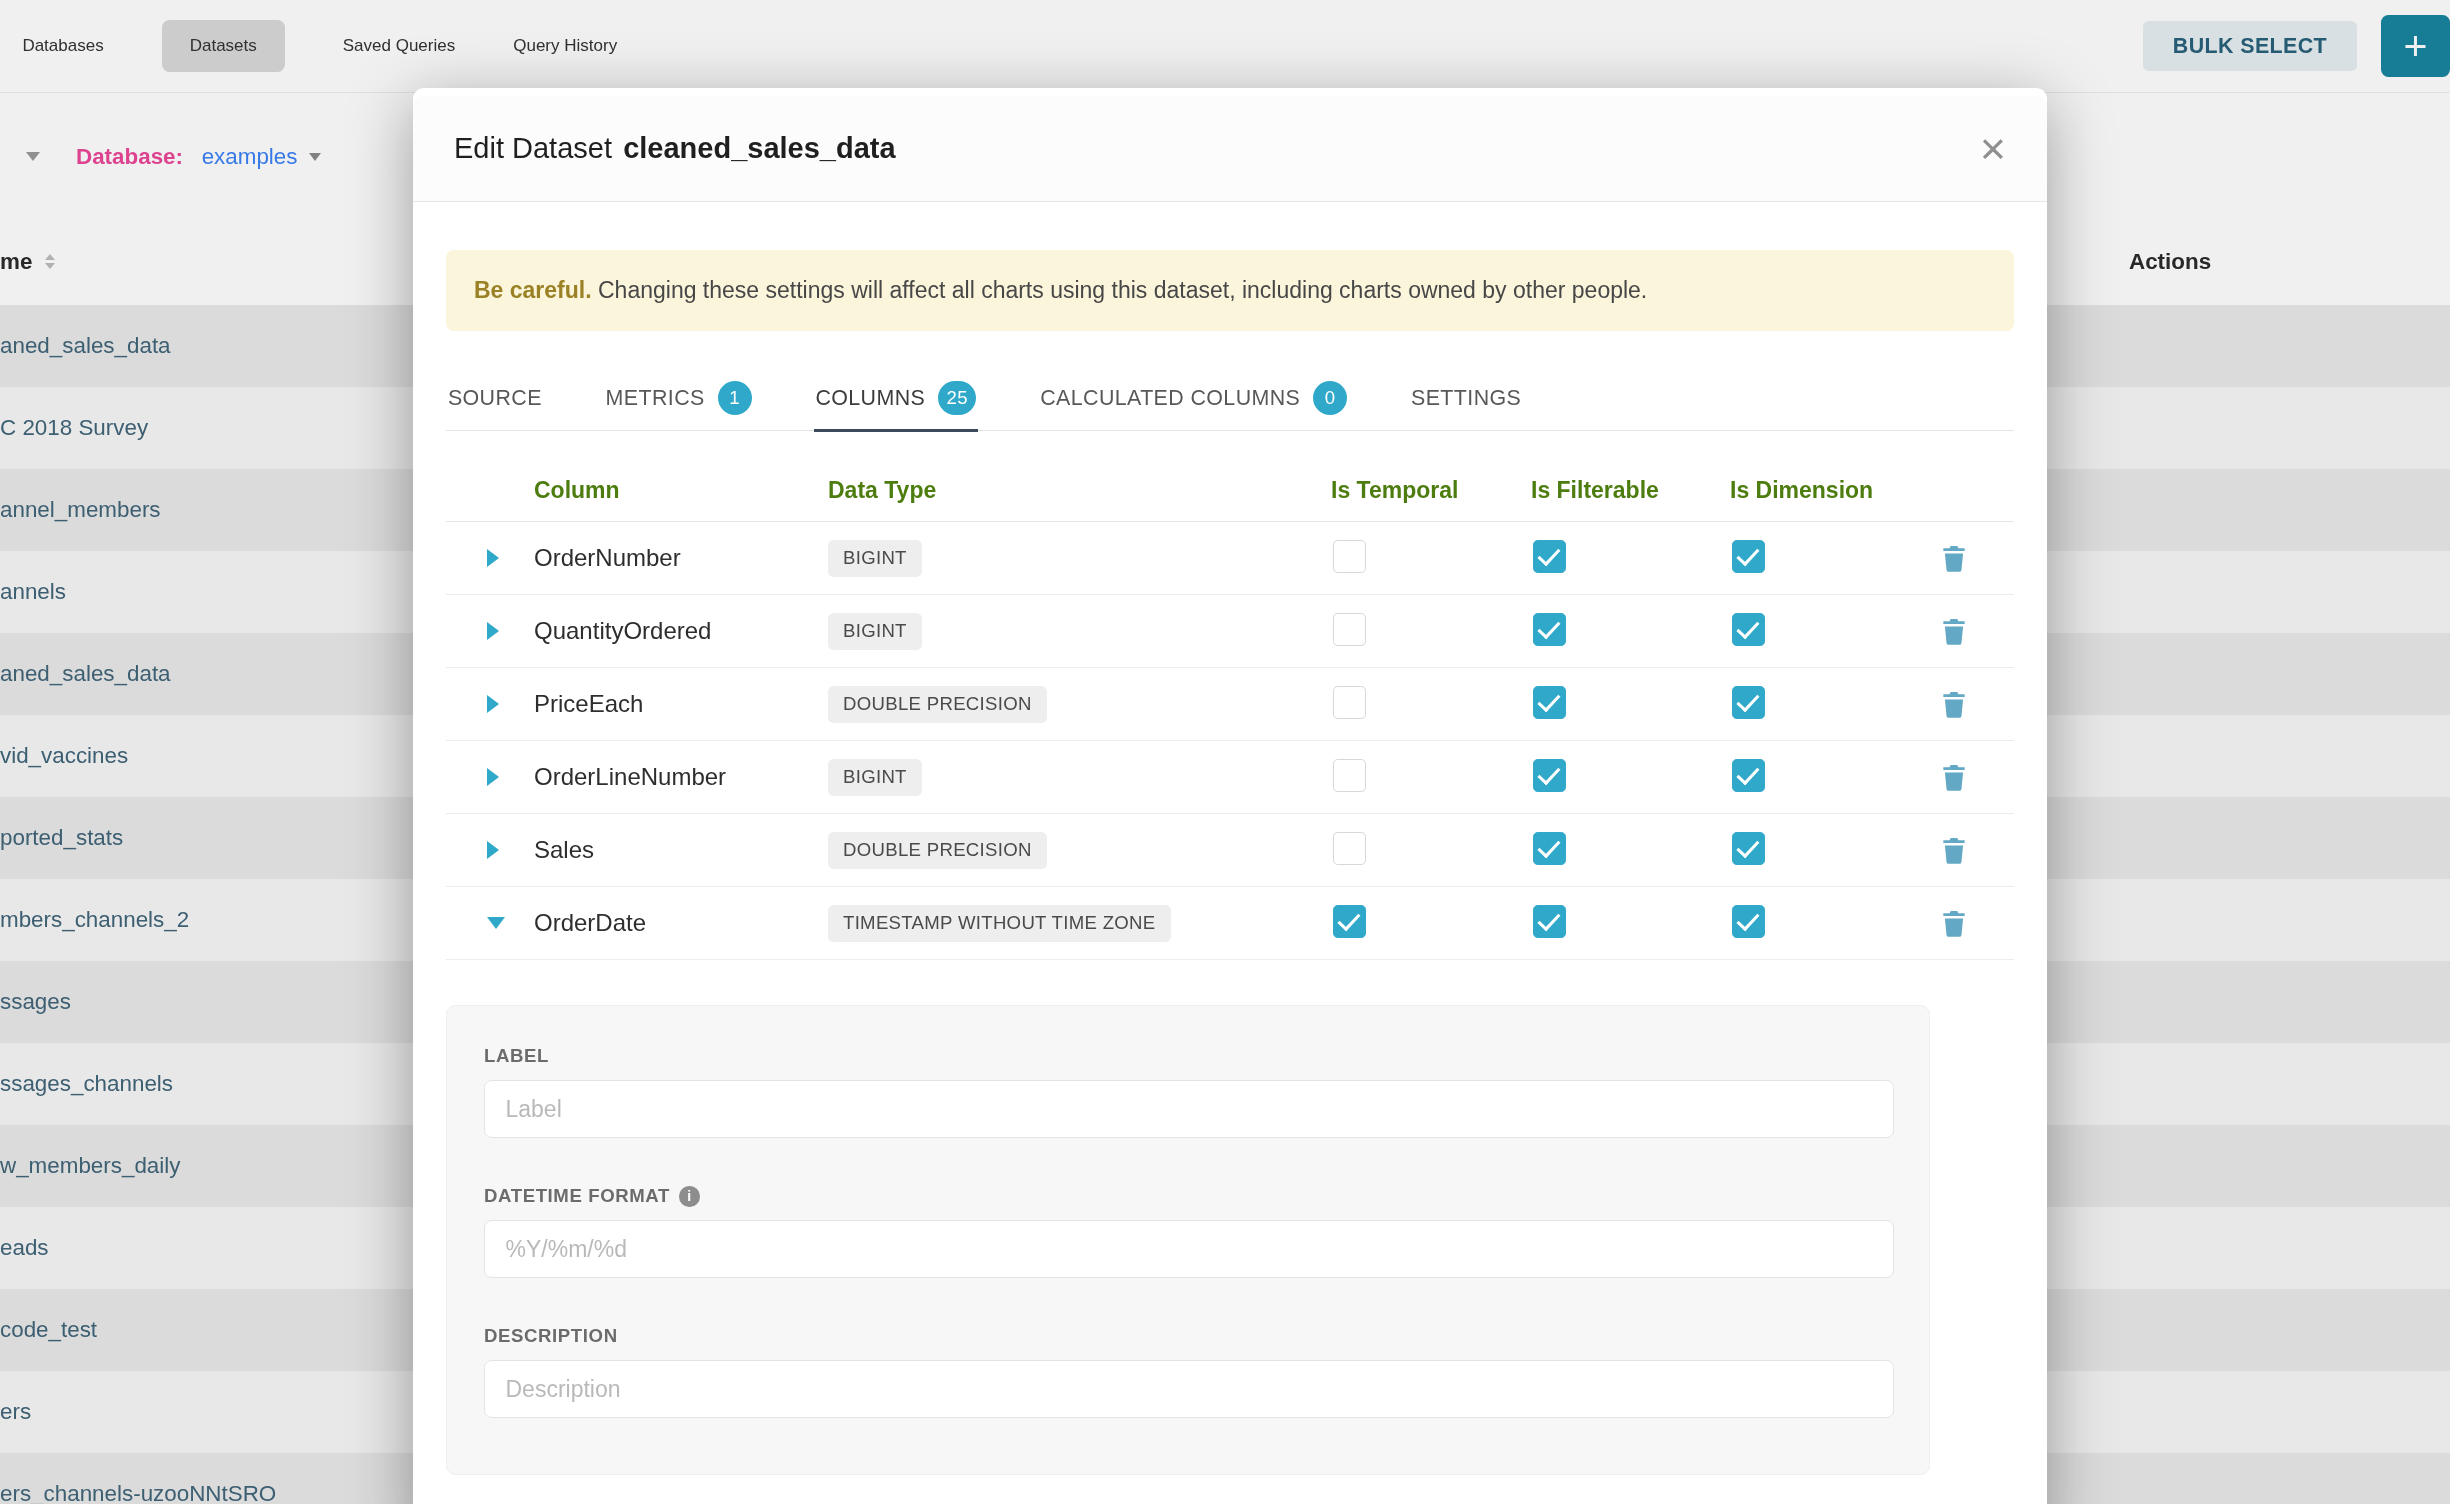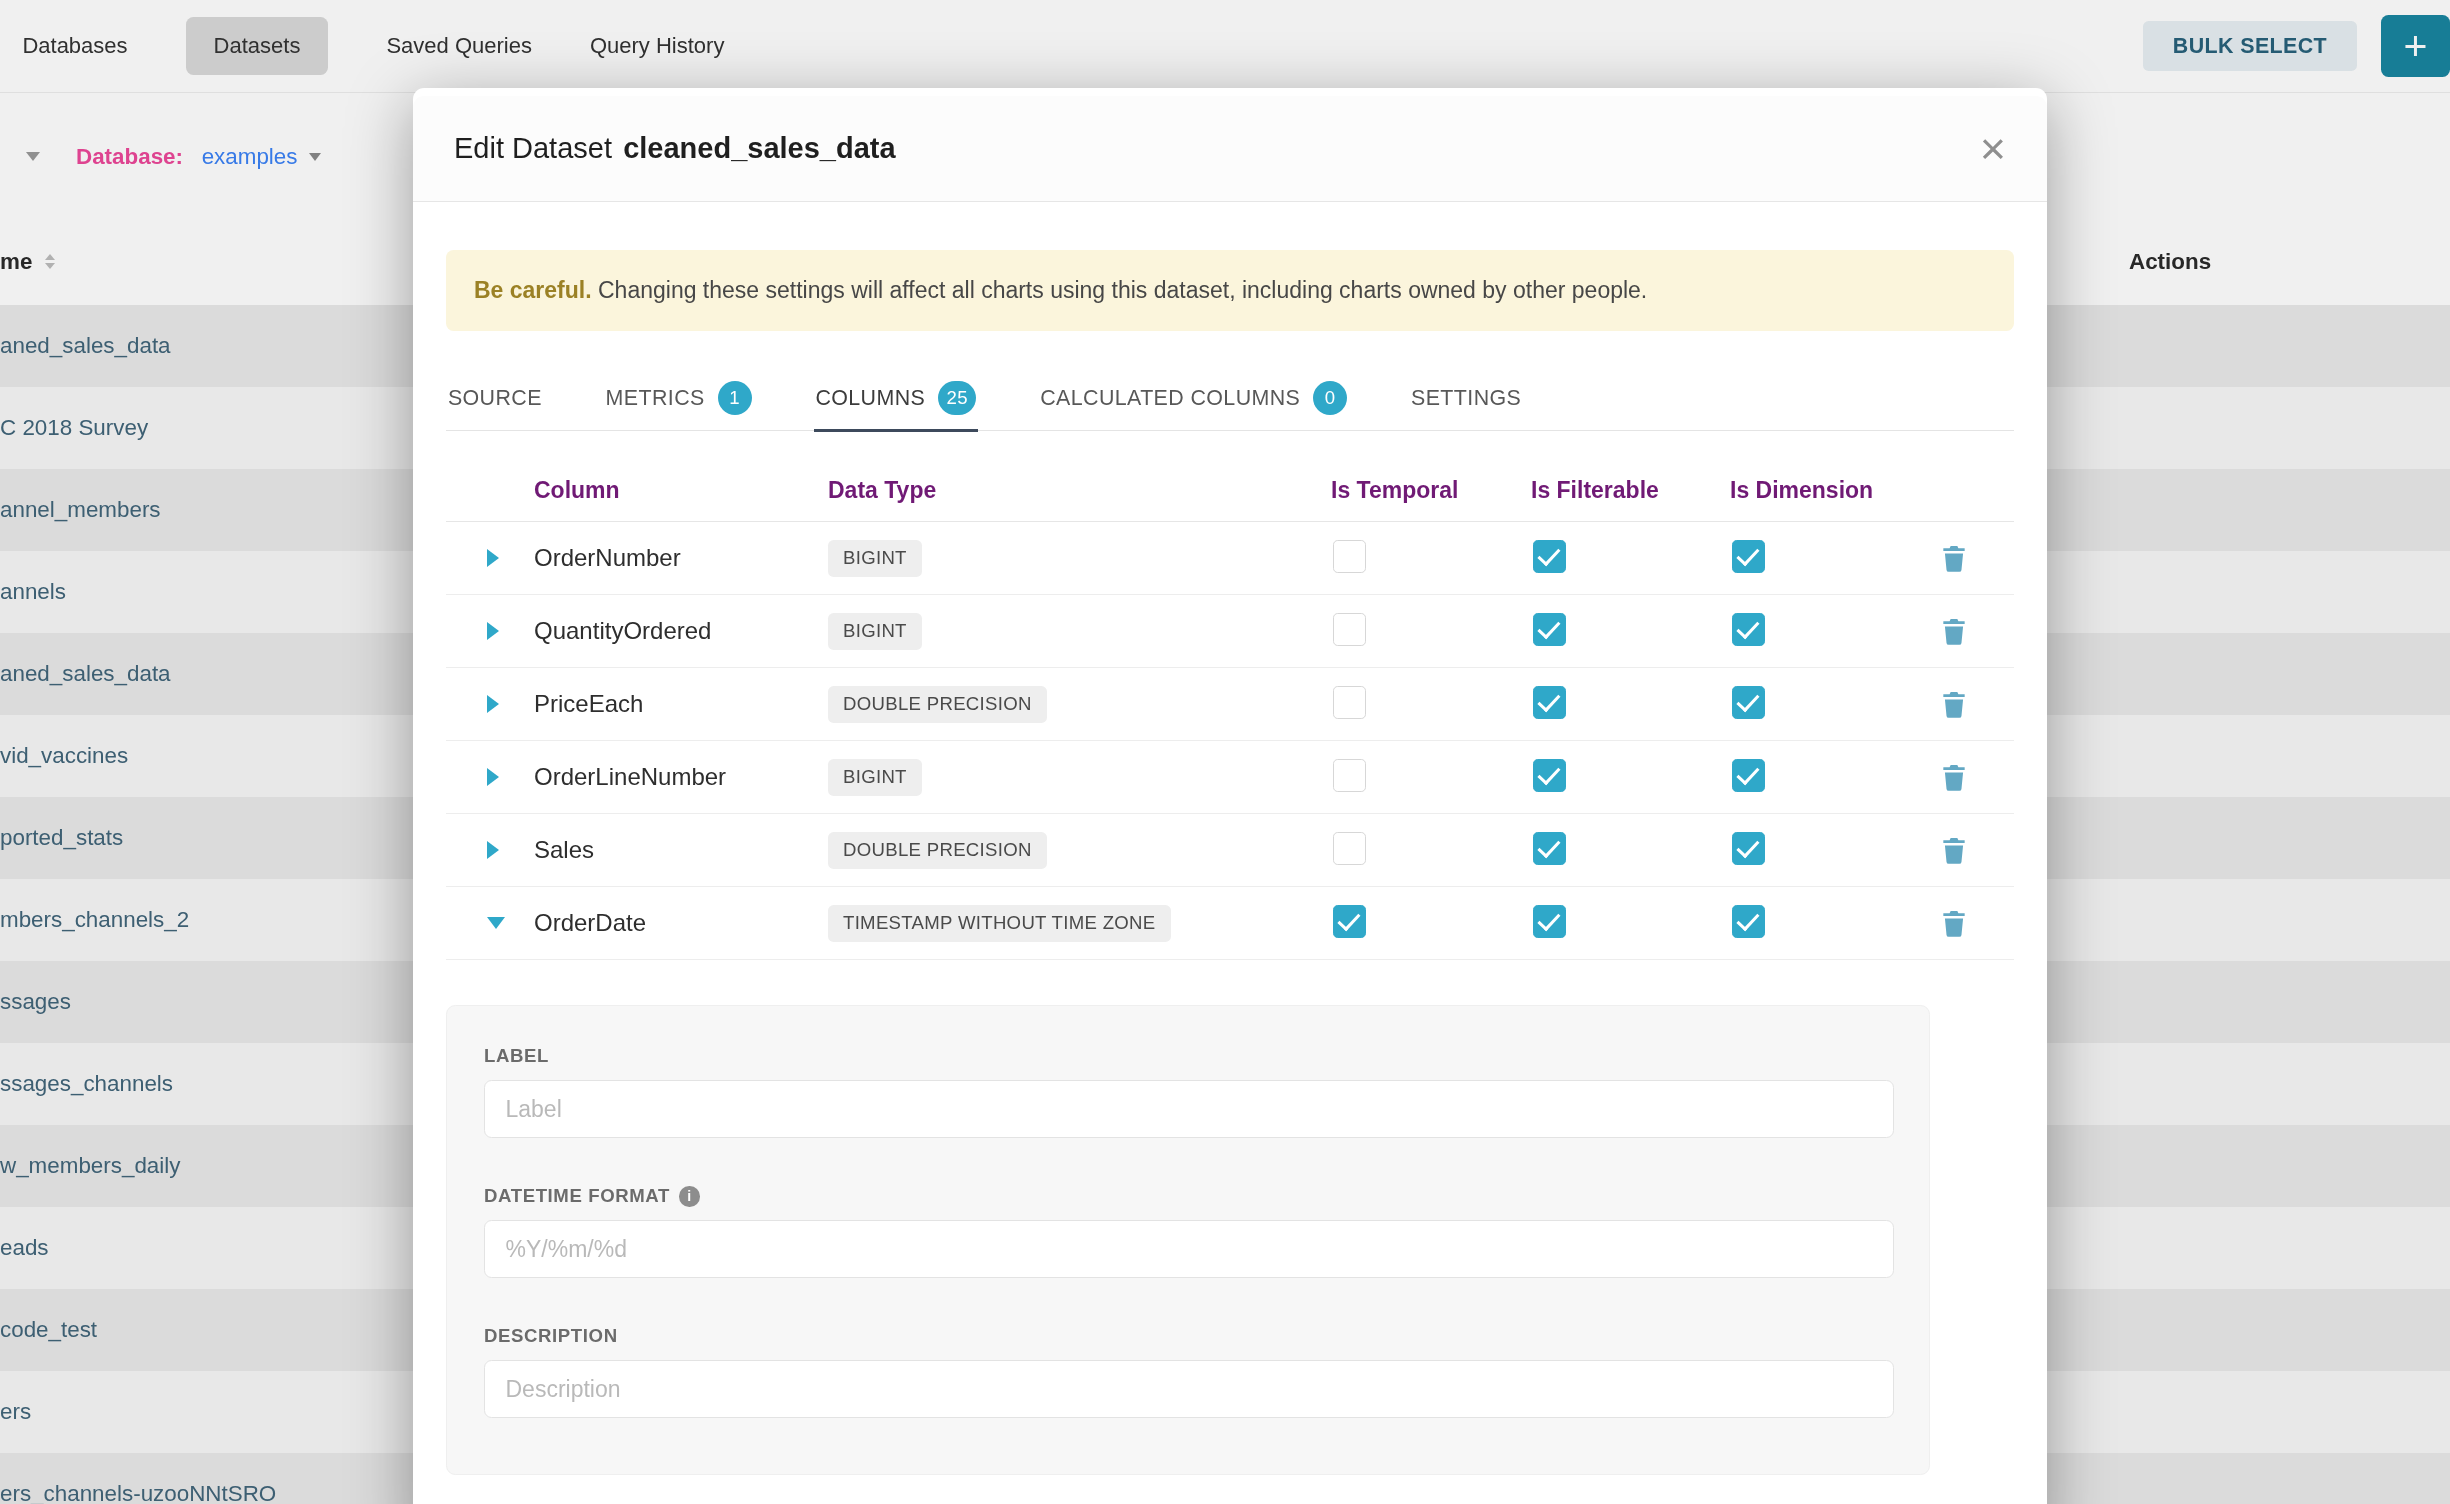--- a/index.html
+++ b/index.html
@@ -8,21 +8,21 @@
     position:relative; overflow:hidden; background:#fff;
     font-family:"Liberation Sans","DejaVu Sans",sans-serif; color:#333;
   }
 
   
   .topnav {
     position:absolute; top:0; left:0; right:0; height:93px;
     background:#fff; border-bottom:0.9px solid #ededed;
     display:flex; align-items:center; padding-left:22.4px; gap:58px;
   }
-  .nav-item { font-size:22px; color:#343434; cursor:pointer; white-space:nowrap;text-align:center; }
+  .nav-item { font-size:17px; color:#343434; cursor:pointer; white-space:nowrap;text-align:center; }
   .nav-item.active { background:#d9d9d9; border-radius:7.5px; padding:16px 28px; }
   .nav-right { margin-left:auto; display:flex; align-items:center; gap:24px; height:100%; }
   .bulk-btn {
     height:50px; padding:0 30px; background:#e7eff3; color:#28617b;
     font-size:21.4px; font-weight:600; letter-spacing:0.4px; border:none;
     border-radius:5.6px; display:flex; align-items:center; cursor:pointer;
   }
   .add-btn {
     width:69px; height:62px; background:#1985a0; color:#fff; font-size:41px;
     border-radius:7.5px; display:flex; align-items:center; justify-content:center; cursor:pointer;
@@ -76,21 +76,21 @@
   .tab.active { color:#3c3c3c; }
   .tab.active::after { content:""; position:absolute; left:0; right:0; bottom:-1.9px; height:3.7px; background:#3d4a5c; }
   .badge { min-width:34px; height:34px; padding:0 8.4px; border-radius:17px; background:#2fa8c9; color:#fff; font-size:18.6px; display:flex; align-items:center; justify-content:center; }
   .badge:empty { display:none; }
 
   .cols-table { margin-top:28px; }
   .crow {
     display:grid; grid-template-columns:88px 294px 503px 200px 199px 200px 1fr;
     align-items:center; height:73px; border-bottom:0.9px solid #ededed;
   }
-  .crow.head { height:63px; border-bottom:1.9px solid #e6e6e6; font-weight:700; font-size:23px; color:#701a75; }
+  .crow.head { height:63px; border-bottom:1.9px solid #e6e6e6; font-weight:700; font-size:23px; color:#4d7c0f; }
   .caret-cell { display:flex; padding-left:41px; cursor:pointer; }
   .tri { width:0; height:0; border-top:9.3px solid transparent; border-bottom:9.3px solid transparent; border-left:12px solid #2fa8c9; }
   .tri.expanded { border-left:9.3px solid transparent; border-right:9.3px solid transparent; border-top:12px solid #2fa8c9; border-bottom:0; }
   .col-name { font-size:24px; color:#2e2e2e; }
   .pill { display:inline-block; padding:7.5px 15px; border-radius:5.6px; background:#eee; color:#4a4a4a; font-size:18.6px; letter-spacing:0.3px; white-space:nowrap; }
   .cb { width:33px; height:33px; border:1.9px solid #d7d7d7; border-radius:4.7px; background:#fff; position:relative; margin-left:1.9px; display:inline-block; cursor:pointer; }
   .cb.checked { background:#2fa8c9; border-color:#2fa8c9; }
   .cb.checked::after {
     content:""; position:absolute; left:9.3px; top:2.8px; width:9.3px; height:17.7px;
     border-right:3.7px solid #fff; border-bottom:3.7px solid #fff; transform:rotate(43deg);

